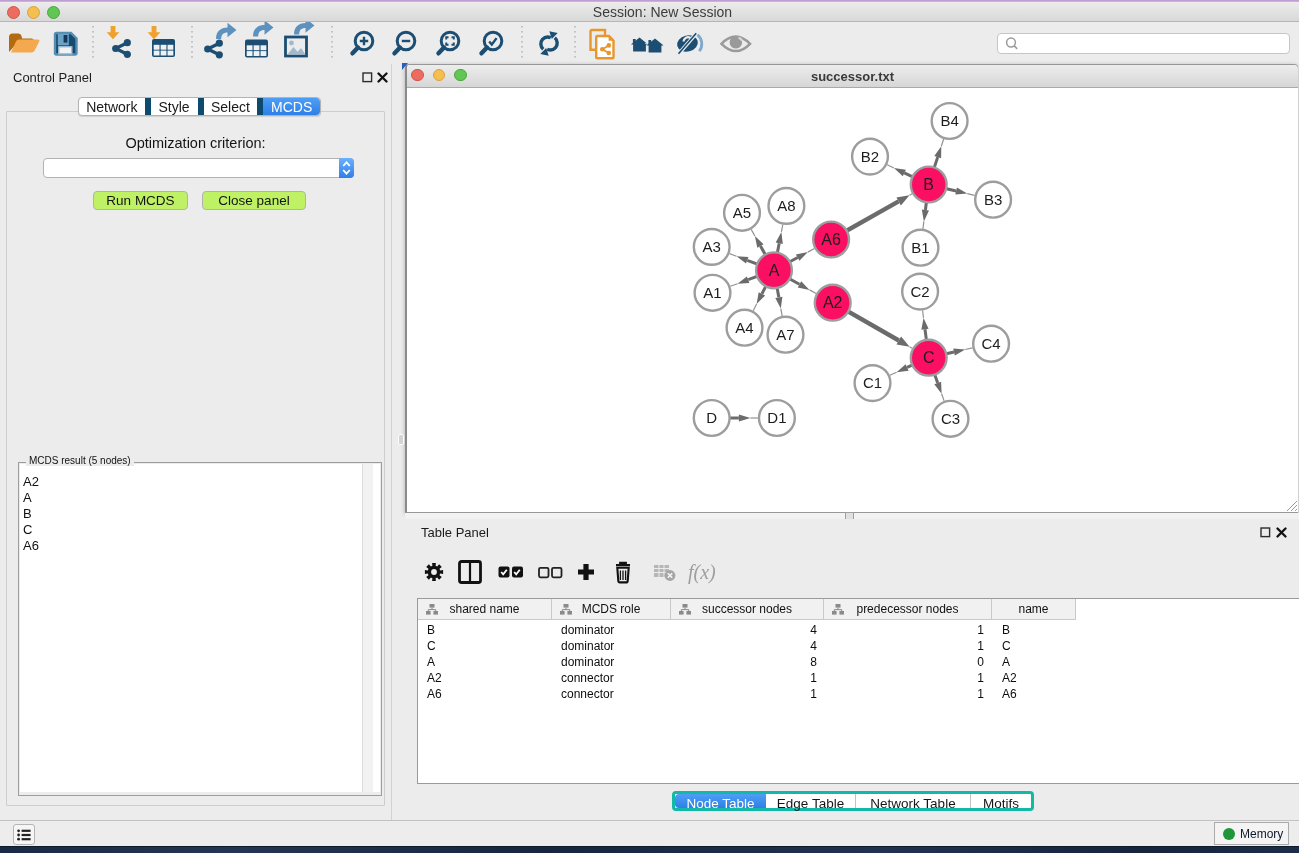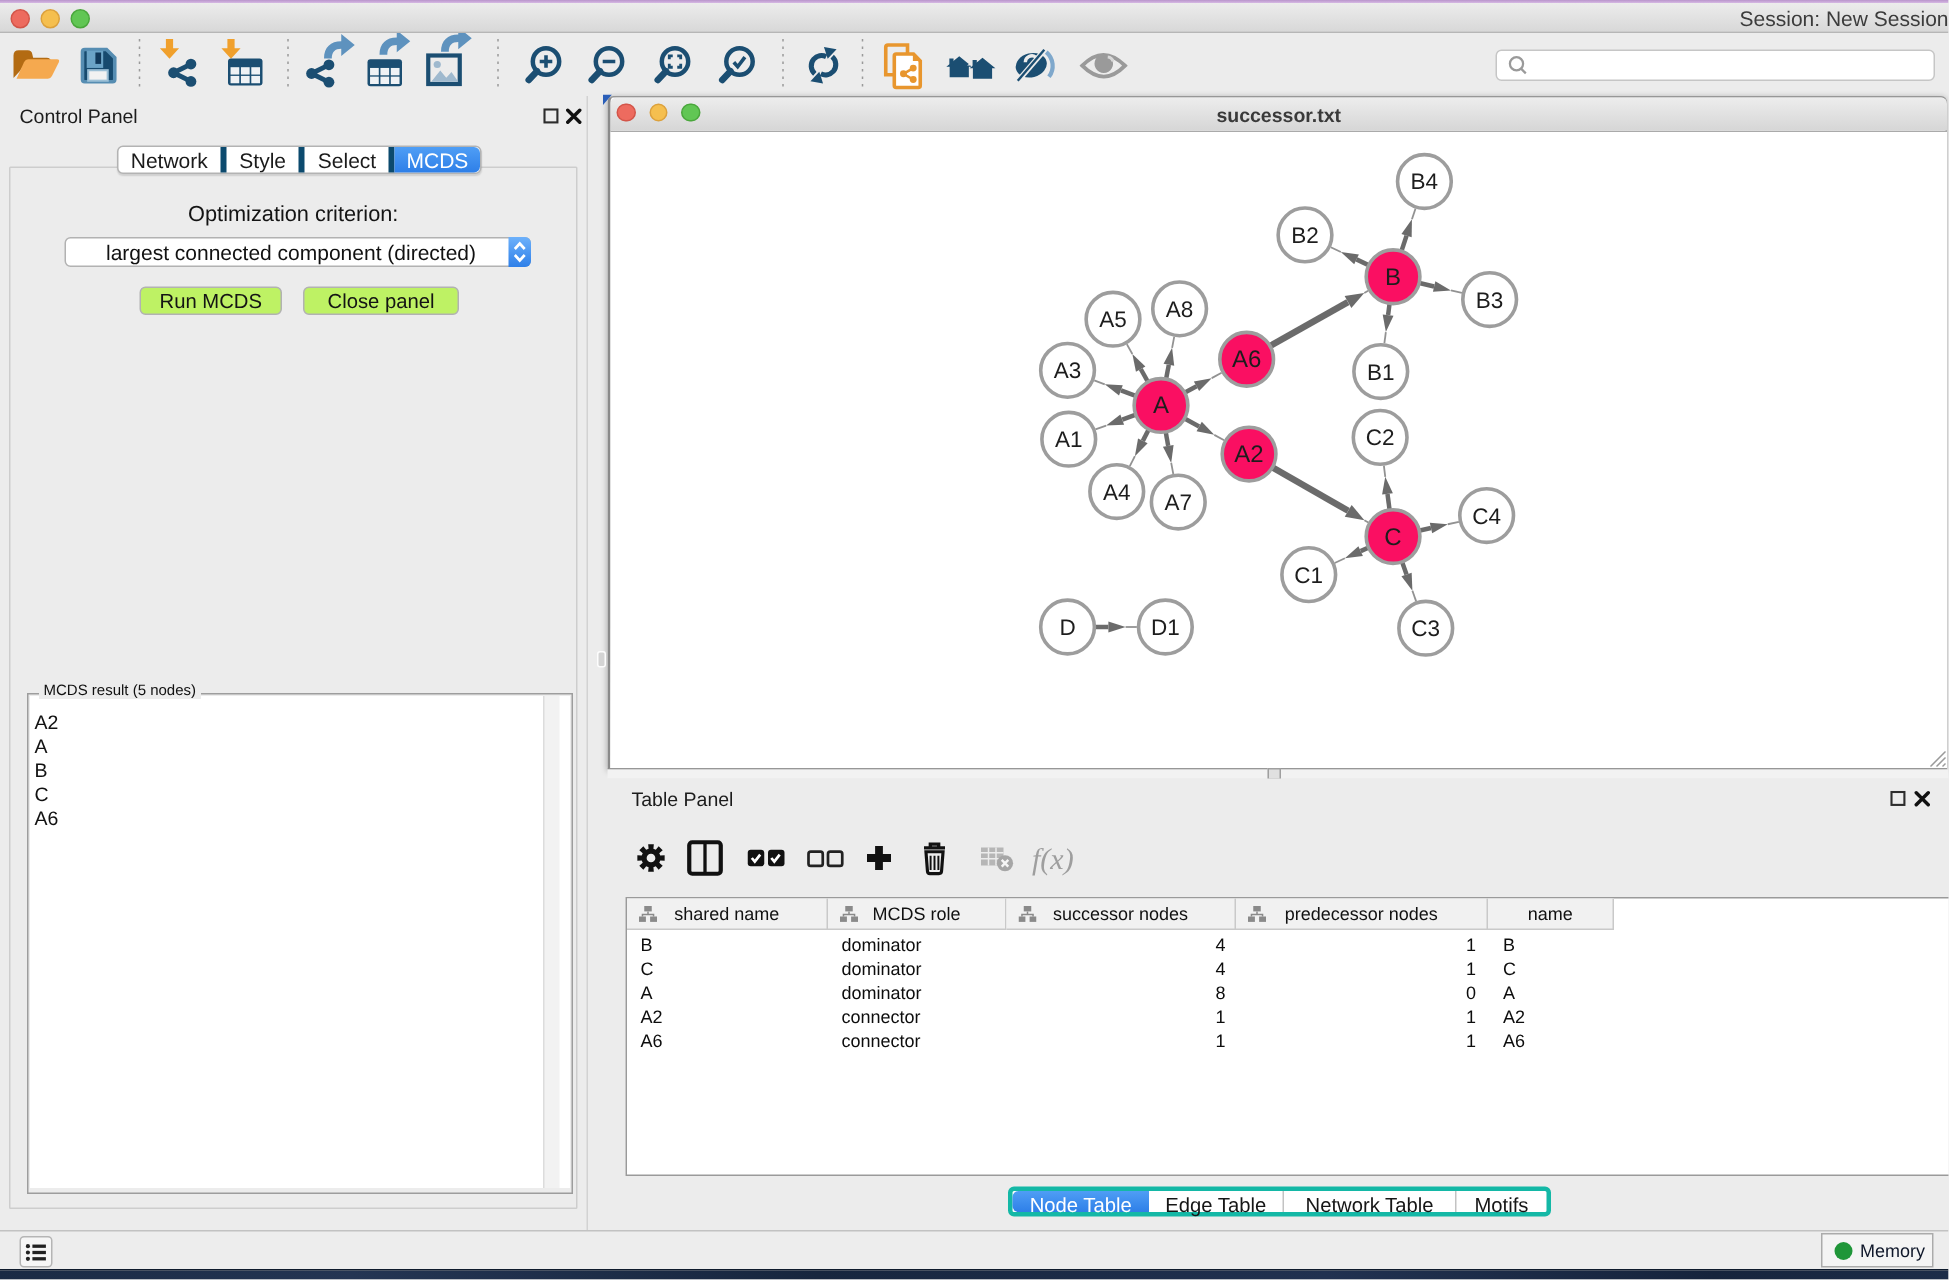--- a/index.html
+++ b/index.html
@@ -4,40 +4,40 @@
 <style>
 * { margin:0; padding:0; box-sizing:border-box; }
 html,body { width:1299px; height:853px; overflow:hidden; font-family:"Liberation Sans", sans-serif; }
 body { background:#ececec; position:relative; }
 .abs { position:absolute; }
 
 
 #wallpaper-top { left:0; top:0; width:1299px; height:2px; background:linear-gradient(#b995cb,#d6b8e4); }
 #titlebar { left:0; top:2px; width:1299px; height:20px;
   background:linear-gradient(#ececec,#d8d8d8); border-bottom:1px solid #b6b6b6; }
-#titlebar .title { width:100%; text-align:right; font-size:14px; color:#3c3c3c; line-height:20px;padding-left:26px; }
+#titlebar .title { width:100%; text-align:center; font-size:14px; color:#3c3c3c; line-height:20px;padding-left:26px; }
 .tl { border-radius:50%; width:13px; height:13px; top:3.5px; }
 #tl-r1 { left:7px;  background:#ed6b5f; border:0.5px solid #d35549; }
 #tl-y1 { left:27px; background:#f5bf4f; border:0.5px solid #dca13c; }
 #tl-g1 { left:47px; background:#61c654; border:0.5px solid #4aa73c; }
 
 #toolbar { left:0; top:22px; width:1299px; height:42px; background:#ececec; }
 #searchbox { left:997px; top:11px; width:293px; height:21px; background:#fff;
   border:1px solid #c6c6c6; border-radius:4px; }
 
 
 #cpanel { left:0; top:64px; width:391px; height:756px; background:#ececec; }
 #cpanel-head { left:0; top:64px; width:391px; height:26px; background:#ececec; }
 #cpanel-head .lbl { left:13px; top:6px; font-size:13px; color:#1c1c1c; }
 #cp-content { left:6px; top:111px; width:379px; height:695px; background:#ececec;
   border:1px solid #cdcdcd; border-radius:1px; }
 .tabbar { top:97px; height:19px; background:#fff; border:1px solid #b3b3b3; border-radius:4px;
   box-shadow:0 1px 1px rgba(0,0,0,0.12); display:flex; }
 .tabbar .tab { font-size:14px; color:#1b1b1b; text-align:center; line-height:18px;
-  border-right:4px solid #0c4a6e; }
+  border-right:6px solid #0c4a6e; }
 .tabbar .tab:last-child { border-right:none; }
 .tabbar .sel { background:linear-gradient(#4f9ef5,#2e7fe8); color:#fff; border-right:none; }
 #cp-tabs { left:78px; width:243px; }
 #cp-tabs .t1{width:72px;} #cp-tabs .t2{width:53px;} #cp-tabs .t3{width:60px;}
 #cp-tabs .t4{width:57px; border-radius:0 4px 4px 0;}
 #opt-lbl { left:0; top:135px; width:391px; text-align:center; font-size:14.5px; color:#141414; }
 #combo { left:43px; top:158px; width:311px; height:20px; background:#fff;
   border:1px solid #b2b2b2; border-radius:4px; }
 #combo .txt { left:12px; top:0; width:276px; text-align:center; font-size:14px; color:#111; line-height:19px; }
 #combo .cap { right:-1px; top:-1px; width:15px; height:20px; border-radius:0 4px 4px 0;
@@ -216,21 +216,20 @@
 </div>
 <div class="abs" id="cp-content"></div>
 <div class="abs tabbar" id="cp-tabs">
   <div class="tab t1">Network</div>
     <div class="tab t2">Style</div>
   <div class="tab t3">Select</div>
     <div class="tab sel t4">MCDS</div>
 </div>
 <div class="abs" id="opt-lbl">Optimization criterion:</div>
 <div class="abs" id="combo">
-    <div class="abs txt">largest connected component (directed)</div>
     <div class="abs cap"></div>
     <svg class="abs" width="15" height="20" style="right:-1px;top:-1px">
       <path d="M4.2,8 l3.3,-3.6 l3.3,3.6 M4.2,12 l3.3,3.6 l3.3,-3.6" stroke="#fff" stroke-width="1.8" fill="none"></path>
     </svg>
   </div>
 <div class="abs btn" id="btn-run">Run MCDS</div>
 <div class="abs btn" id="btn-close">Close panel</div>
 <div class="abs" id="grpbox"></div>
 <div class="abs" id="grpbox-lbl">MCDS result (5 nodes)</div>
 <div class="abs" id="mcds-list">

